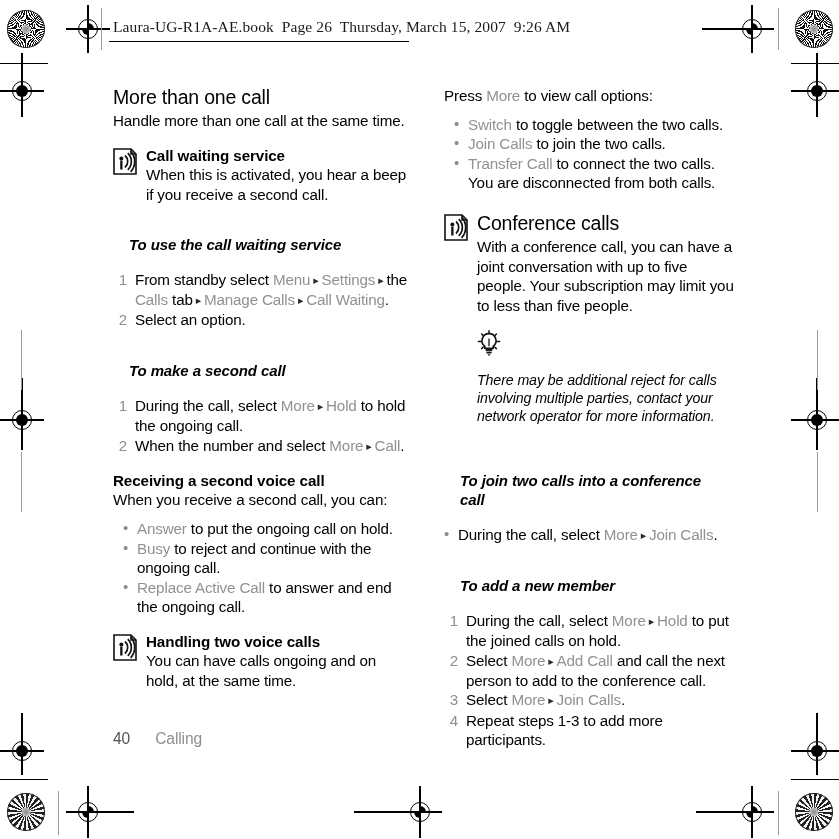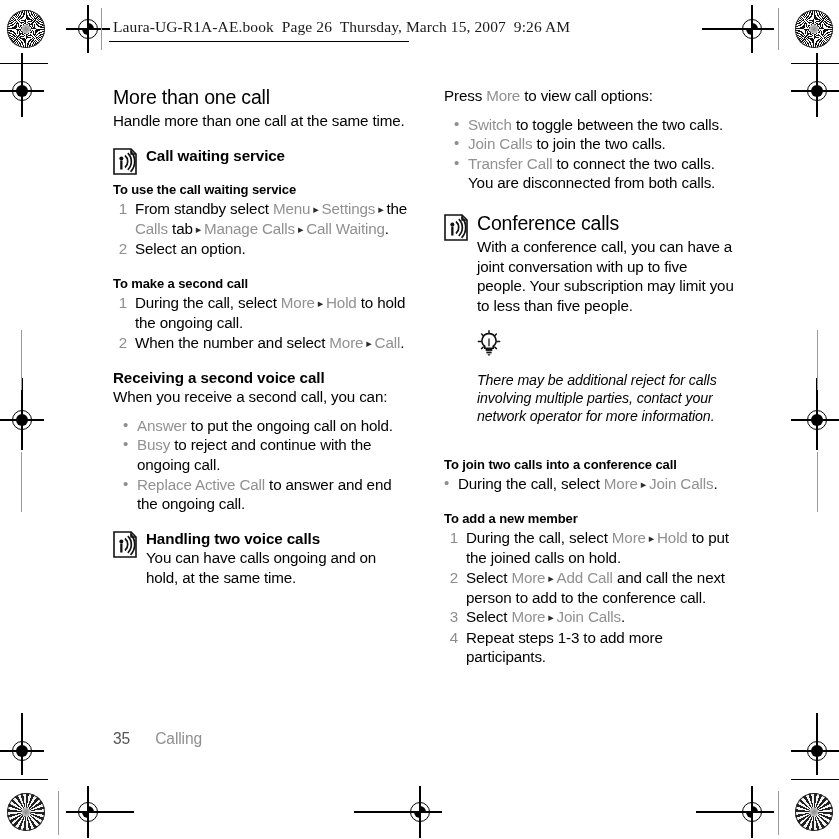--- a/index.html
+++ b/index.html
@@ -104,23 +104,24 @@
     line-height: 23px;
   }
   .h2 {
     font-size: 15.2px;
     font-weight: bold;
     margin: 0;
     line-height: 19.5px;
     letter-spacing: -0.1px;
   }
   .h3 {
-    font-size: 13px;
+    font-size: 15px;
     font-weight: bold;
-    margin: 0;
+    font-style: italic;
+    margin: 16px;
     line-height: 19px;
     letter-spacing: -0.1px;
   }
   p.body {
     font-size: 15.2px;
     line-height: 19.6px;
     margin: 0;
     letter-spacing: -0.15px;
   }
   .gap-sm { height: 9px; }
@@ -317,20 +318,21 @@
     <svg class="doc-icon" viewBox="0 0 24 27">
       <path d="M1 1 h17 l5 5 v20 h-22 z" fill="#fff" stroke="#111" stroke-width="1.6"></path>
       <path d="M18 1 v5 h5" fill="none" stroke="#111" stroke-width="1.4"></path>
       <rect x="7.2" y="12.5" width="2.3" height="9" fill="#111"></rect>
       <circle cx="8.35" cy="10.6" r="2.0" fill="#111"></circle>
       <path d="M12 7.5 a8 8 0 0 1 0 12" fill="none" stroke="#111" stroke-width="1.7"></path>
       <path d="M14.8 5.2 a11.5 11.5 0 0 1 0 16.6" fill="none" stroke="#111" stroke-width="1.7"></path>
       <path d="M17.6 3.2 a15 15 0 0 1 0 20.6" fill="none" stroke="#111" stroke-width="1.7"></path>
     </svg>
     <h2 class="h2">Call waiting service</h2>
+    <p class="body">When this is activated, you hear a beep if you receive a second call.</p>
   </div>
 
   <div class="gap-md"></div>
 
   <h3 class="h3">To use the call waiting service</h3>
   <ol class="steps">
       <li><span class="num">1</span><span>From standby select </span><span class="ui">Menu</span><span class="arrow"> ▸ </span><span class="ui">Settings</span><span class="arrow"> ▸ </span><span>the </span><span class="ui">Calls</span><span> tab</span><span class="arrow"> ▸ </span><span class="ui">Manage Calls</span><span class="arrow"> ▸ </span><span class="ui">Call Waiting</span><span>.</span></li>
       <li><span class="num">2</span><span>Select an option.</span></li>
     </ol>
 
@@ -436,14 +438,14 @@
   <ol class="steps">
       <li><span class="num">1</span><span>During the call, select </span><span class="ui">More</span><span class="arrow"> ▸ </span><span class="ui">Hold</span><span> to put the joined calls on hold.</span></li>
       <li><span class="num">2</span><span>Select </span><span class="ui">More</span><span class="arrow"> ▸ </span><span class="ui">Add Call</span><span> and call the next person to add to the conference call.</span></li>
       <li><span class="num">3</span><span>Select </span><span class="ui">More</span><span class="arrow"> ▸ </span><span class="ui">Join Calls</span><span>.</span></li>
       <li><span class="num">4</span><span>Repeat steps 1-3 to add more participants.</span></li>
     </ol>
 
 </div>
 
 <div class="footer">
-  <span class="pg">35</span><span class="sect">Calling</span>
+  <span class="pg">40</span><span class="sect">Calling</span>
 </div>
 
 </body></html>

